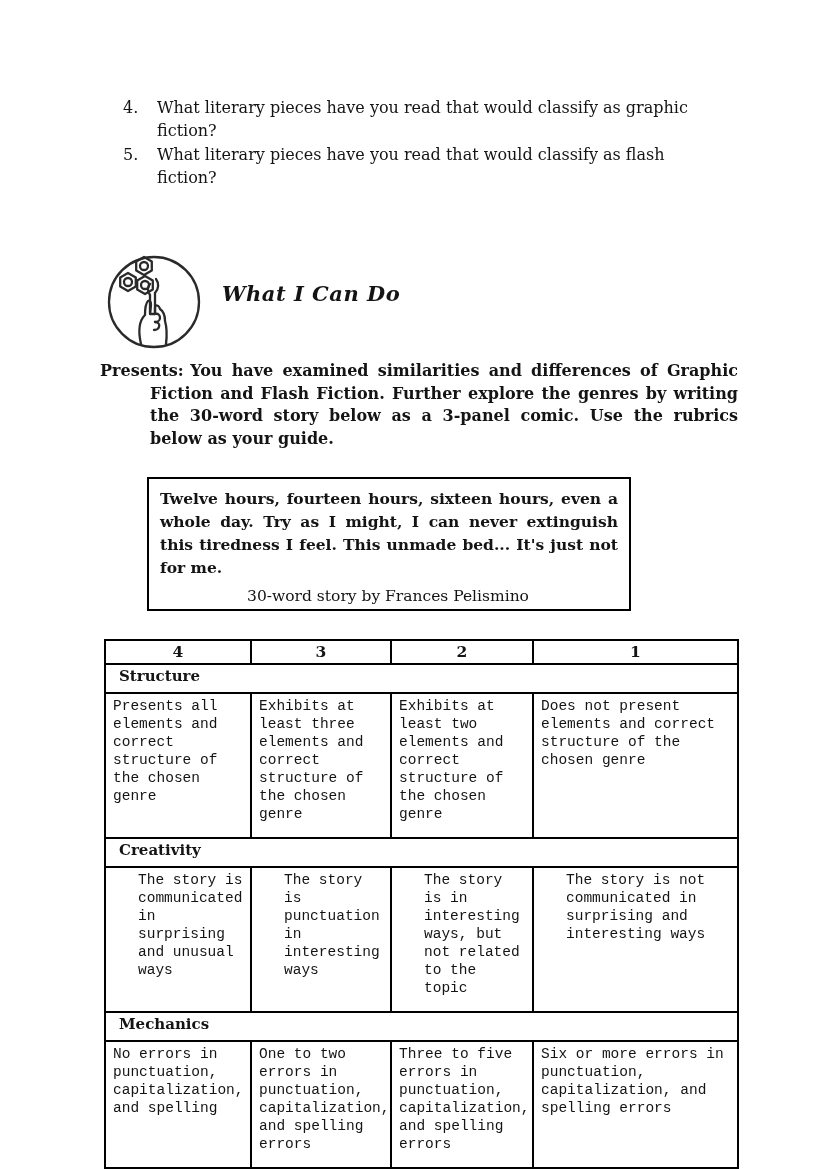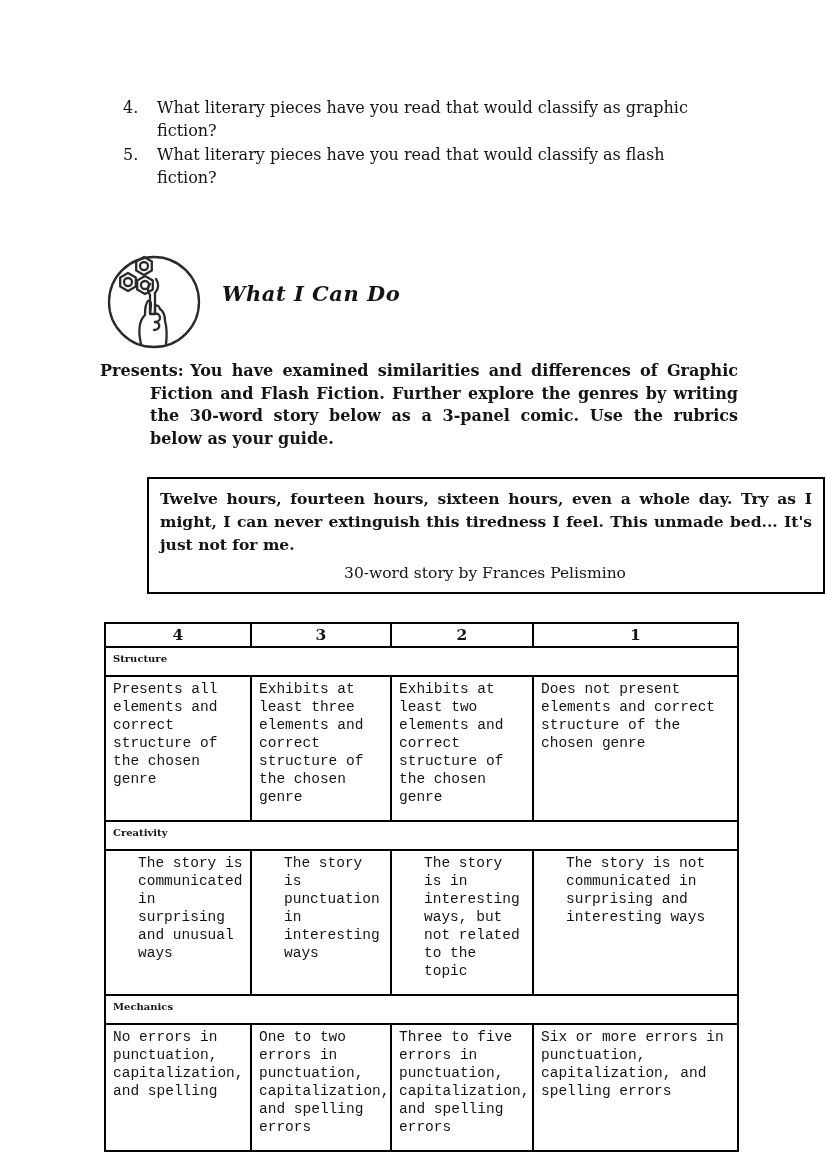--- a/index.html
+++ b/index.html
@@ -35,40 +35,40 @@
     padding-left:50px; text-indent:-50px;
     font-weight:bold; font-size:16px; line-height:22.5px;
     text-align:justify;
   }
   .direction-label { margin-right:0.4em; }
 
   
   .story-box {
     box-sizing:border-box;
     margin:27px 0 0 147px;
-    width:678px;
+    width:484px;
     border:2px solid #000;
-    padding:8px 11px 10px;
+    padding:8px 11px 4px;
   }
   .story-text { margin:0; font-weight:bold; font-size:15.5px; line-height:23px; text-align:justify; }
   .story-attribution { margin:8px 2px 0 0; font-size:15.5px; text-align:center; }
 
   
   .rubric-table {
     margin:28px 0 0 104px;
     width:633px;
     border-collapse:collapse; table-layout:fixed;
     font-size:14.5px; line-height:18px;
   }
   .rubric-table th, .rubric-table td {
     border:2px solid #000;
     vertical-align:top;
   }
   .rubric-table th { font-size:15.5px; font-weight:bold; text-align:center; padding:2px 4px; }
-  .section-label-row td { font-weight:bold; font-size:10px; padding:2px 7px 7px; }
+  .section-label-row td { font-weight:bold; font-size:15px; padding:2px 13px 7px; }
   .content-row td { padding:3px 7px 14px;font-family:Liberation Mono, monospace; }
   .row-structure td { height:89px; }
   .row-creativity td { height:88px;padding-left:32px; }
   .row-mechanics td { height:105px; }
 
   
   .page-number { margin:20px 0 0 100px; width:637px; text-align:center; font-size:15px; }
   .watermark {
     margin:15px 0 0 100px; width:637px; text-align:center;
     font-family:"DejaVu Sans", sans-serif;

